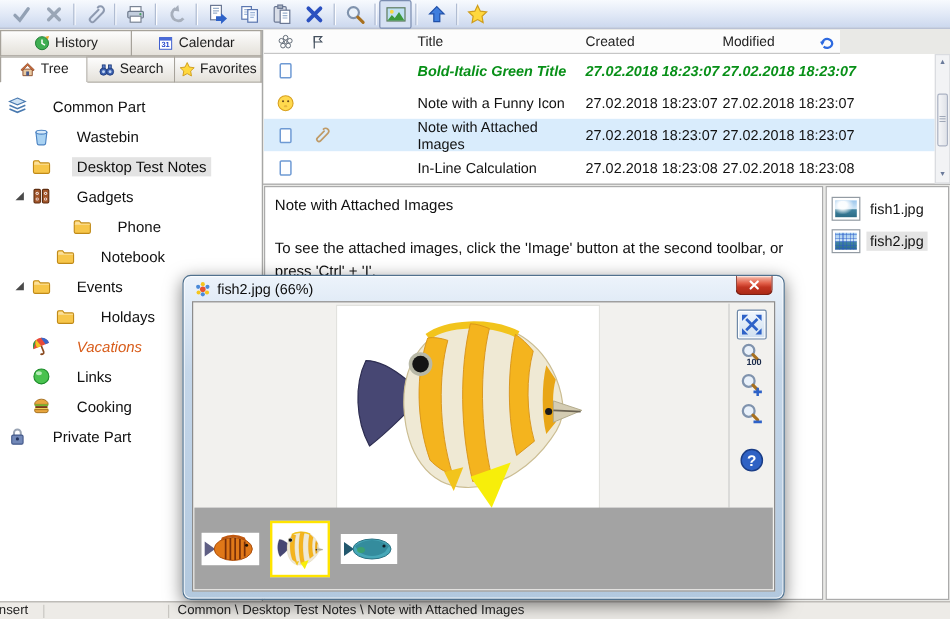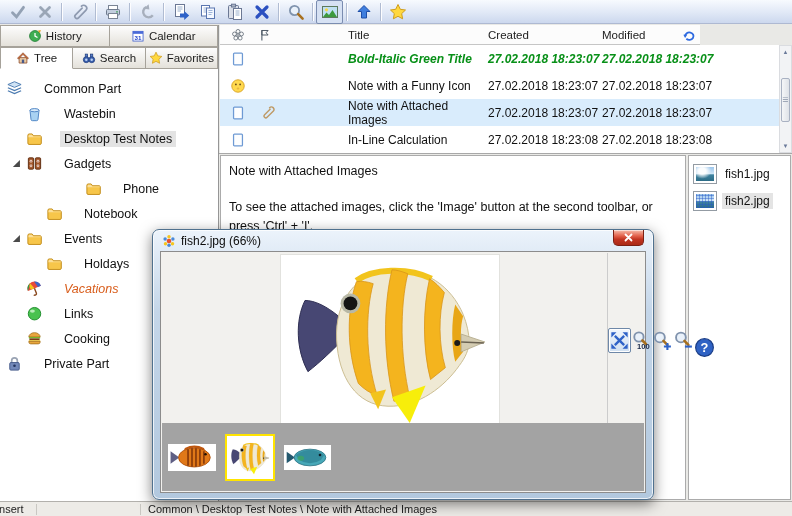--- a/index.html
+++ b/index.html
@@ -84,21 +84,21 @@
   .v-close{position:absolute;top:0px;right:9px;width:31px;height:16px;box-sizing:border-box;
     background:linear-gradient(#f6bfae,#e2604a 40%,#c23522 62%,#aa2a16);
     border:1px solid #7c2014;border-top:none;border-radius:0 0 5px 5px;
     display:flex;align-items:center;justify-content:center;box-shadow:inset 0 1px 0 rgba(255,255,255,.55);}
   .v-close svg{width:9px;height:9px;display:block}
   .v-client{position:absolute;left:7px;right:7px;top:21px;bottom:6px;background:#f2f1ee;
     border:1px solid #8c8c8c;box-sizing:border-box;}
   .v-viewport{position:absolute;left:1px;top:1px;right:37px;bottom:69px;border-right:1px solid #cccccc;}
   .v-photo{position:absolute;left:119px;top:2px;width:218px;height:170px;background:#fff;box-shadow:0 0 0 1px #e2e2de;}
   .v-photo svg{display:block}
-  .v-tools{position:absolute;top:1px;right:1px;width:36px;bottom:69px;display:flex;flex-direction:row;
+  .v-tools{position:absolute;top:1px;right:1px;width:36px;bottom:69px;display:flex;flex-direction:column;
     align-items:center;padding-top:5px;}
   .vtool{width:25px;height:25px;display:flex;align-items:center;justify-content:center;box-sizing:border-box;}
   .vtool svg{width:21px;height:21px;display:block}
   .vtool.active{border:1px solid #6e88a8;border-radius:2px;background:linear-gradient(#f0f6fd,#cfdff0);
     box-shadow:inset 0 0 0 1px #fff;}
   .vtool.help{margin-top:13px;}
   .v-thumbs{position:absolute;left:1px;right:1px;bottom:1px;height:68px;background:#a3a3a3;
     display:flex;align-items:center;gap:9px;padding-left:6px;box-sizing:border-box;}
   .vthumb{background:#fff;display:flex;align-items:center;justify-content:center;box-sizing:border-box;}
   .vthumb svg{width:100%;height:100%;display:block}
@@ -329,21 +329,21 @@
               <circle cx="12.7" cy="6.5" r="1.4" fill="#efe6da"></circle>
               <circle cx="12.7" cy="11.5" r="1.4" fill="#efe6da"></circle>
               <circle cx="5.3" cy="6.5" r=".6" fill="#a03020"></circle>
               <circle cx="5.3" cy="11.5" r=".6" fill="#a03020"></circle>
               <circle cx="12.7" cy="6.5" r=".6" fill="#a03020"></circle>
               <circle cx="12.7" cy="11.5" r=".6" fill="#a03020"></circle>
             </svg>
           </span>
           <span class="tlabel">Gadgets</span>
         </div>
-        <div class="titem" style="padding-left: 30px; justify-content: center;">
+        <div class="titem" style="padding-left: 60px;">
           <span class="icon ticon">
             <svg viewBox="0 0 18 18">
               <path d="M2 5.6c0-.8.5-1.4 1.2-1.4h3.3l1.5 1.9H15c.7 0 1.2.6 1.2 1.4v6.4c0 .8-.5 1.4-1.2 1.4H3.2c-.7 0-1.2-.6-1.2-1.4z" fill="#f7c64a" stroke="#c08a18"></path>
               <path d="M2.4 7.8h13.4v-.9H7.8l-1.5-1.9H3.1z" fill="#fbdf9a"></path>
             </svg>
           </span>
           <span class="tlabel">Phone</span>
         </div>
         <div class="titem" style="padding-left: 46px;">
           <span class="icon ticon">

